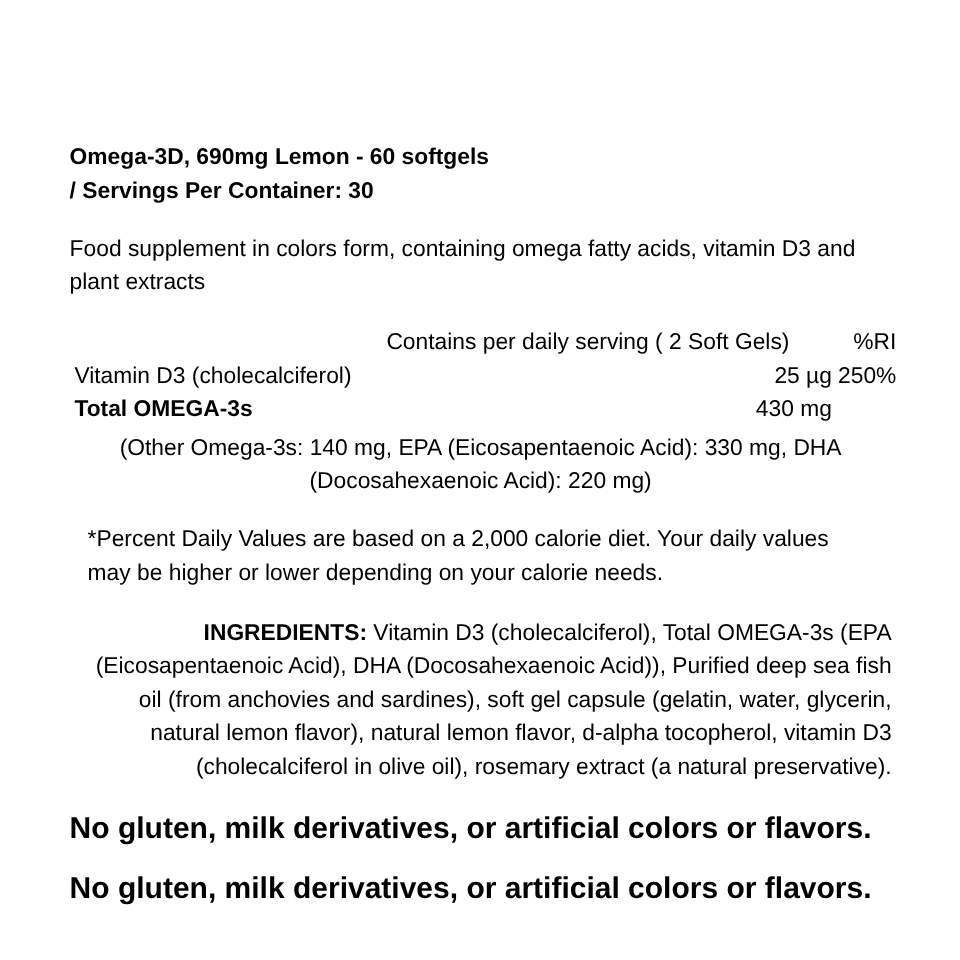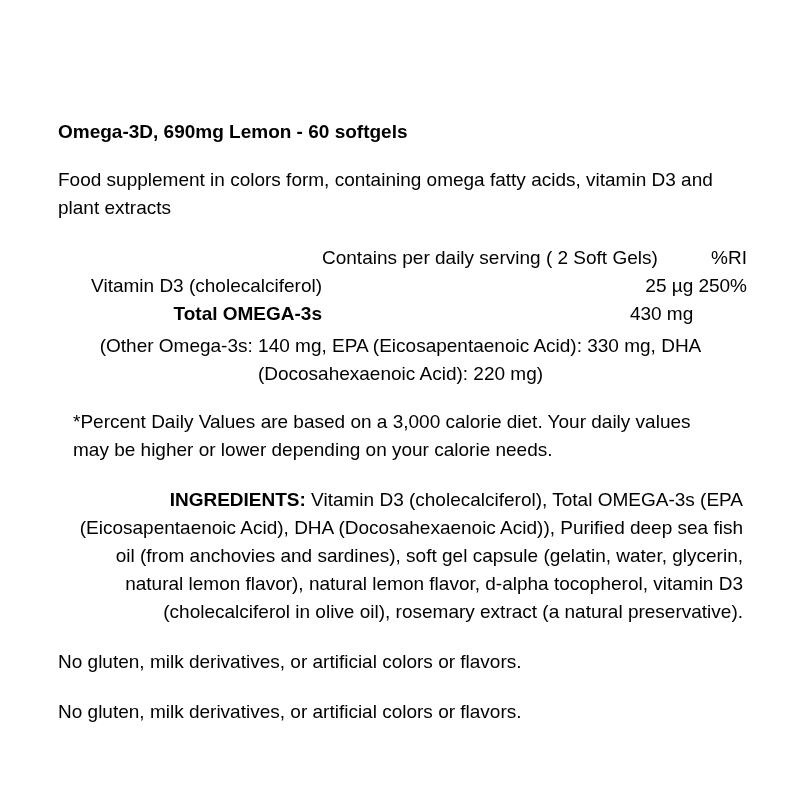--- a/index.html
+++ b/index.html
@@ -50,21 +50,21 @@
     font-size: 19px;
     line-height: 28px;
     margin: 4px;
   }
   .nutri-table td {
     padding: 0;
     vertical-align: top;
     border: none;
     white-space: nowrap;
   }
-  .col-name  { width: 260px; text-align: right; }
+  .col-name  { width: 260px; text-align: left; }
   .col-value { width: auto;  text-align: right; }
   .col-ri    { text-align: right; white-space: nowrap; }
   .row-header td { font-weight: normal; }
   .hdr-span { text-align: left; }
   .bold-cell { font-weight: bold; }
 
   
   .omega-detail {
     font-size: 19px;
     font-weight: normal;
@@ -90,35 +90,36 @@
     line-height: 28px;
     margin: 0 0 22px 0;
     text-align: right;
   }
   .ingredients .label {
     font-weight: bold;
   }
 
   
   .claim {
-    font-size: 19px;
-    font-weight: normal;
+    font-size: 25px;
+    font-weight: bold;
     line-height: 28px;
     margin: 0 0 22px 0;
   }
   .claim:last-child { margin-bottom: 0; }
 </style>
 </head>
 <body>
 
 <div class="page">
   <div class="content">
 
     <div class="title-block">
       <span class="title-line">Omega-3D, 690mg Lemon - 60 softgels</span>
+      <span class="title-line">/ Servings Per Container: 30</span>
     </div>
 
     <p class="intro">Food supplement in colors form, containing omega fatty acids, vitamin D3 and plant extracts</p>
 
     <table class="nutri-table">
       <tbody>
         <tr class="row-header">
           <td class="col-name"></td>
           <td class="col-value hdr-span">Contains per daily serving ( 2 Soft Gels)</td>
           <td class="col-ri">%RI</td>
@@ -131,21 +132,21 @@
         <tr>
           <td class="col-name bold-cell">Total OMEGA-3s</td>
           <td class="col-value">430 mg</td>
           <td class="col-ri"></td>
         </tr>
       </tbody>
     </table>
 
     <p class="omega-detail">(Other Omega-3s: 140 mg, EPA (Eicosapentaenoic Acid): 330 mg, DHA (Docosahexaenoic Acid): 220 mg)</p>
 
-    <p class="dv-note">*Percent Daily Values are based on a 3,000 calorie diet. Your daily values may be higher or lower depending on your calorie needs.</p>
+    <p class="dv-note">*Percent Daily Values are based on a 2,000 calorie diet. Your daily values may be higher or lower depending on your calorie needs.</p>
 
     <p class="ingredients">
       <span class="label">INGREDIENTS:</span><span> Vitamin D3 (cholecalciferol), Total OMEGA-3s (EPA (Eicosapentaenoic Acid), DHA (Docosahexaenoic Acid)), Purified deep sea fish oil (from anchovies and sardines), soft gel capsule (gelatin, water, glycerin, natural lemon flavor), natural lemon flavor, d-alpha tocopherol, vitamin D3 (cholecalciferol in olive oil), rosemary extract (a natural preservative).</span>
     </p>
 
     <p class="claim">No gluten, milk derivatives, or artificial colors or flavors.</p>
     <p class="claim">No gluten, milk derivatives, or artificial colors or flavors.</p>
 
   </div>
 </div>

